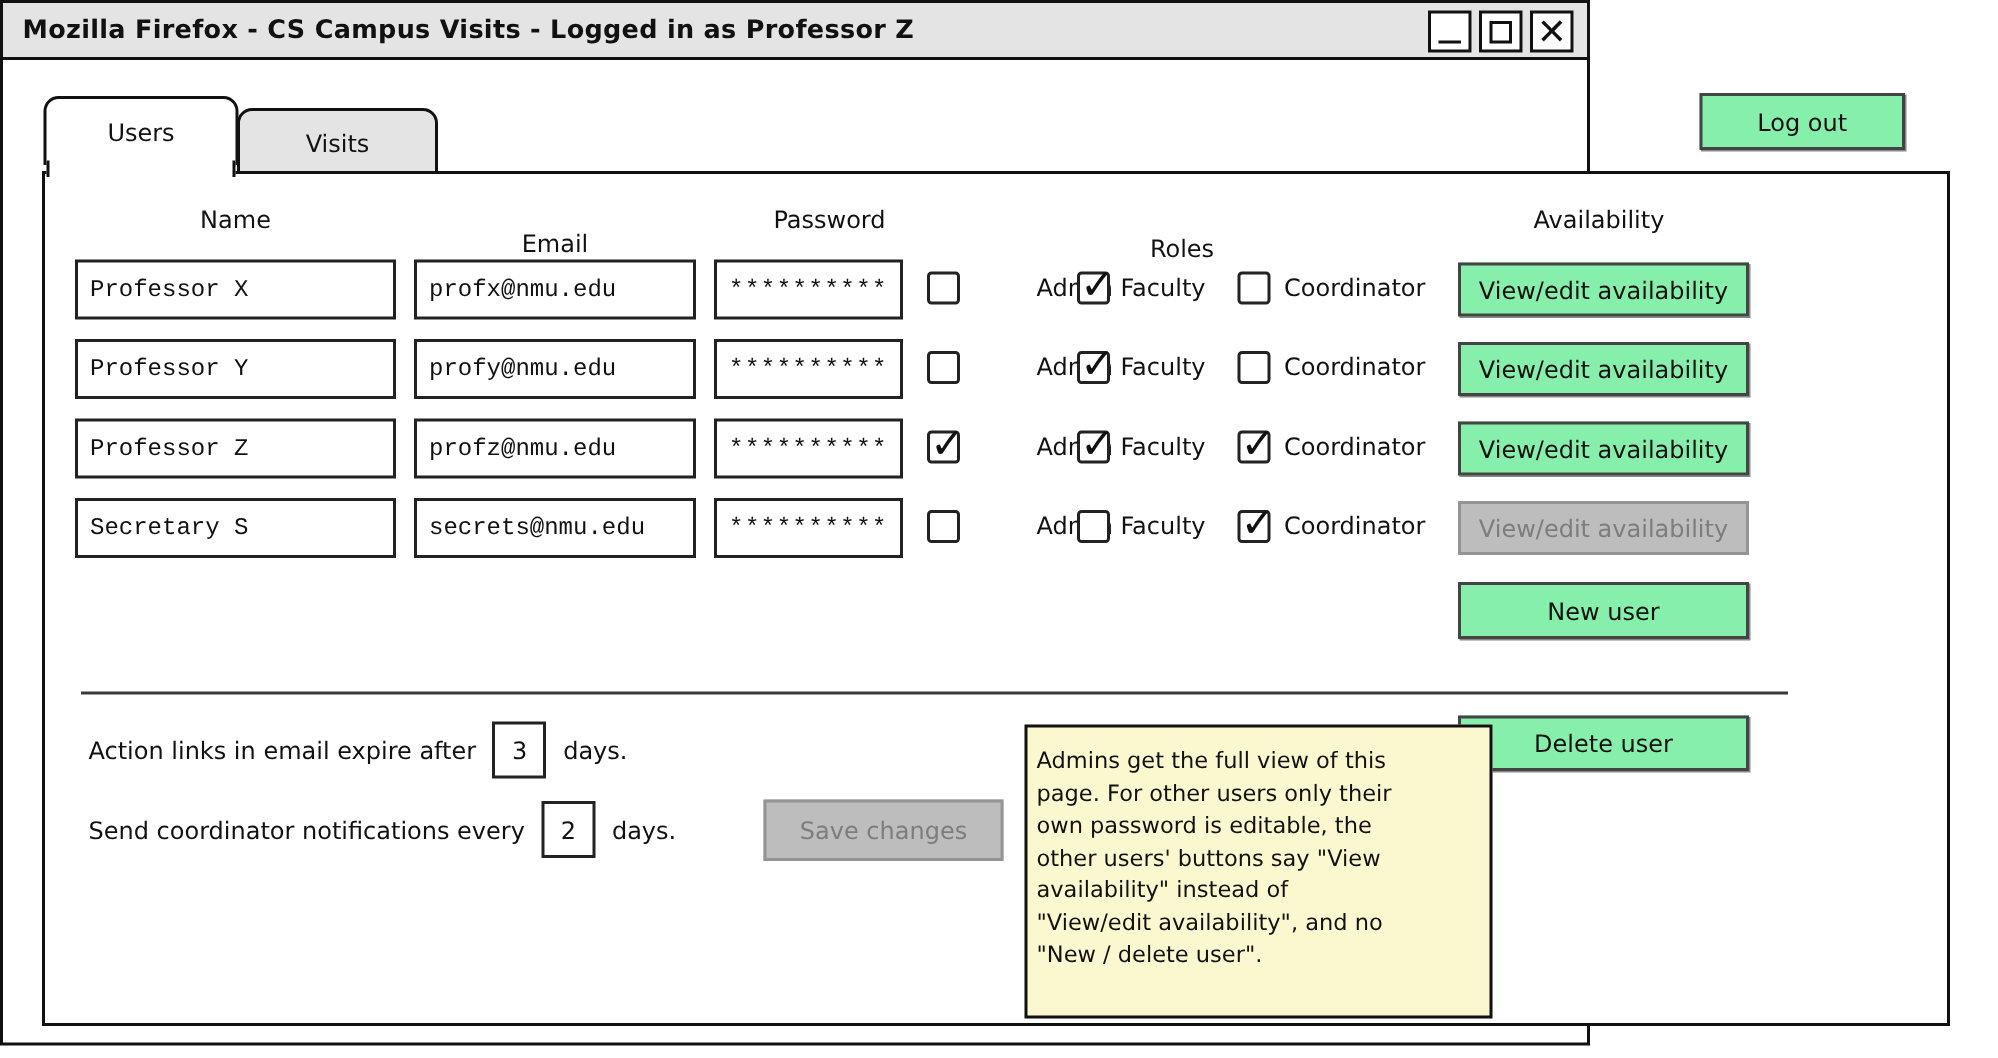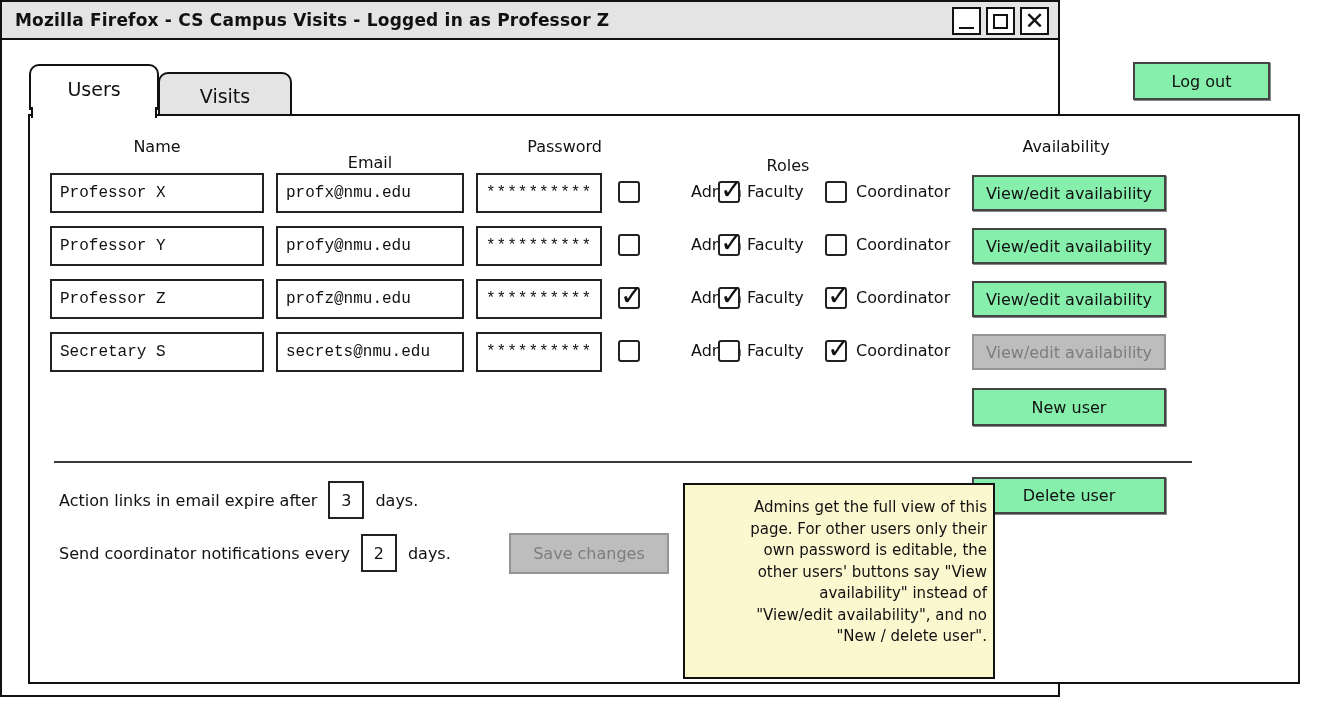--- a/index.html
+++ b/index.html
@@ -30,39 +30,39 @@
     font-family:inherit; font-size:16px; color:#111; text-align:center;
     box-shadow:1px 1px 0 #888;
   }
   .btn.disabled {
     background:#bdbdbd; border:2px solid #949494; color:#7d7d7d; box-shadow:none;
   }
 
   .logout { left:1131px; top:60px; width:137px; height:38px; }
 
   .tab {
-    position:absolute; font-size:19px; text-align:center;
+    position:absolute; font-size:16px; text-align:center;
     border:2px solid #111; border-radius:10px 10px 0 0;
   }
   .tab-users { left:27px; top:62px; width:130px; height:46px; background:#fff; z-index:4; line-height:46px; }
   .tab-users-notch {
     position:absolute; left:29px; top:105px; width:126px; height:11px;
     background:#fff; border-left:2px solid #111; border-right:2px solid #111; z-index:4;
   }
   .tab-visits { left:156px; top:70px; width:134px; height:45px; background:#e4e4e4; z-index:2; line-height:44px; }
 
   .panel {
     position:absolute; left:26px; top:112px; width:1272px; height:570px;
     border:2px solid #111; background:#fff; z-index:3;
   }
   
   .col-header { position:absolute; top:21px; font-size:16px; text-align:center; }
   .h-name  { left:20px;  width:214px; }
   .h-email { left:246px; width:188px;margin-top:16px; }
-  .h-password { left:446px; width:126px;text-align:right; }
+  .h-password { left:460px; width:126px; }
   .h-roles { left:588px; width:340px;margin-top:19px; }
   .h-availability { left:938px; width:196px; }
 
   .field {
     position:absolute; height:40px; border:2px solid #222; background:#fff;
     font-family:Liberation Mono, monospace; font-size:16px; padding:0 8px; color:#111;
   }
   .f-name  { left:20px;  width:214px; }
   .f-email { left:246px; width:188px; }
   .f-password { left:446px; width:126px; letter-spacing:1px; }
@@ -98,21 +98,21 @@
   .line2 { top:418px; }
   .num-field {
     width:36px; height:38px; border:2px solid #222; background:#fff;
     font-family:inherit; font-size:16px; text-align:center; color:#111;
   }
   .save-changes { left:479px; top:417px; width:160px; height:41px; }
 
   .note {
     position:absolute; left:653px; top:367px; width:312px; height:196px;
     background:#fbf8cf; border:2px solid #111; z-index:5;
-    font-size:15px; line-height:21.5px; text-align:right;
+    font-size:15px; line-height:21.5px; text-align:left;
     padding:12px 6px; white-space:pre-line;
   }
 </style>
 </head>
 <body>
 
 <div class="window">
 
   <div class="titlebar">
     <span class="title">Mozilla Firefox - CS Campus Visits - Logged in as Professor Z</span>

